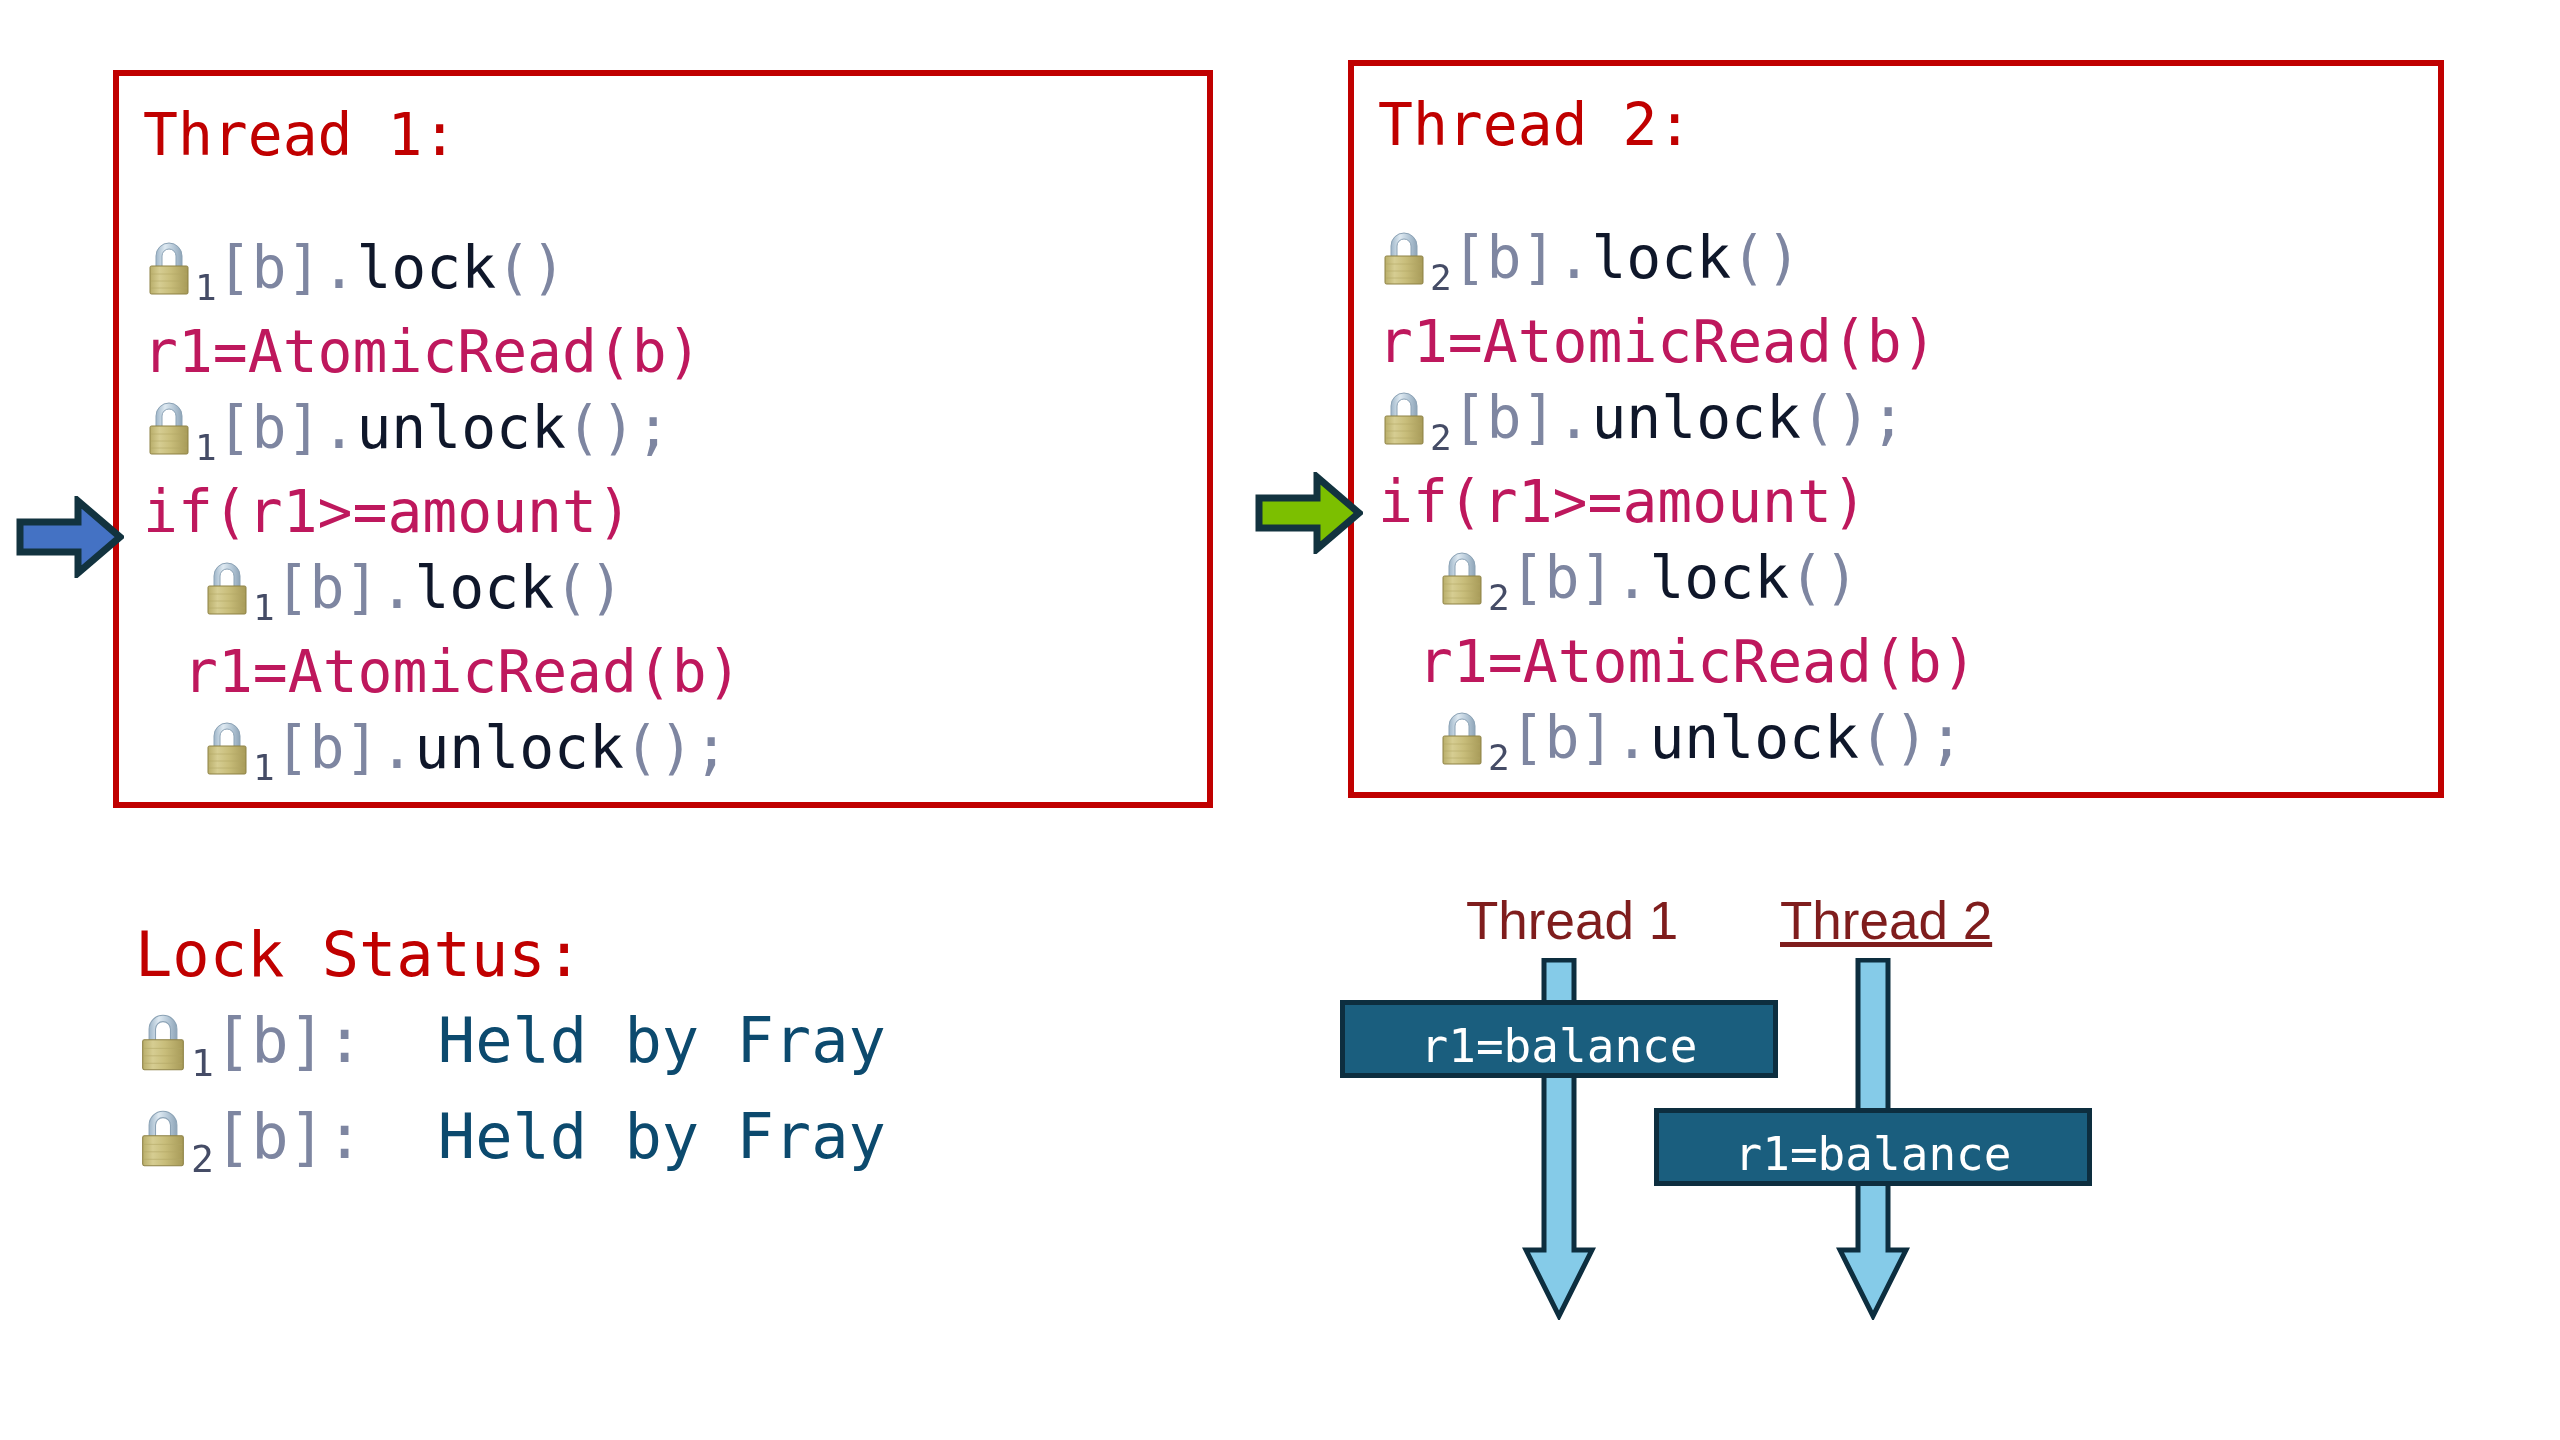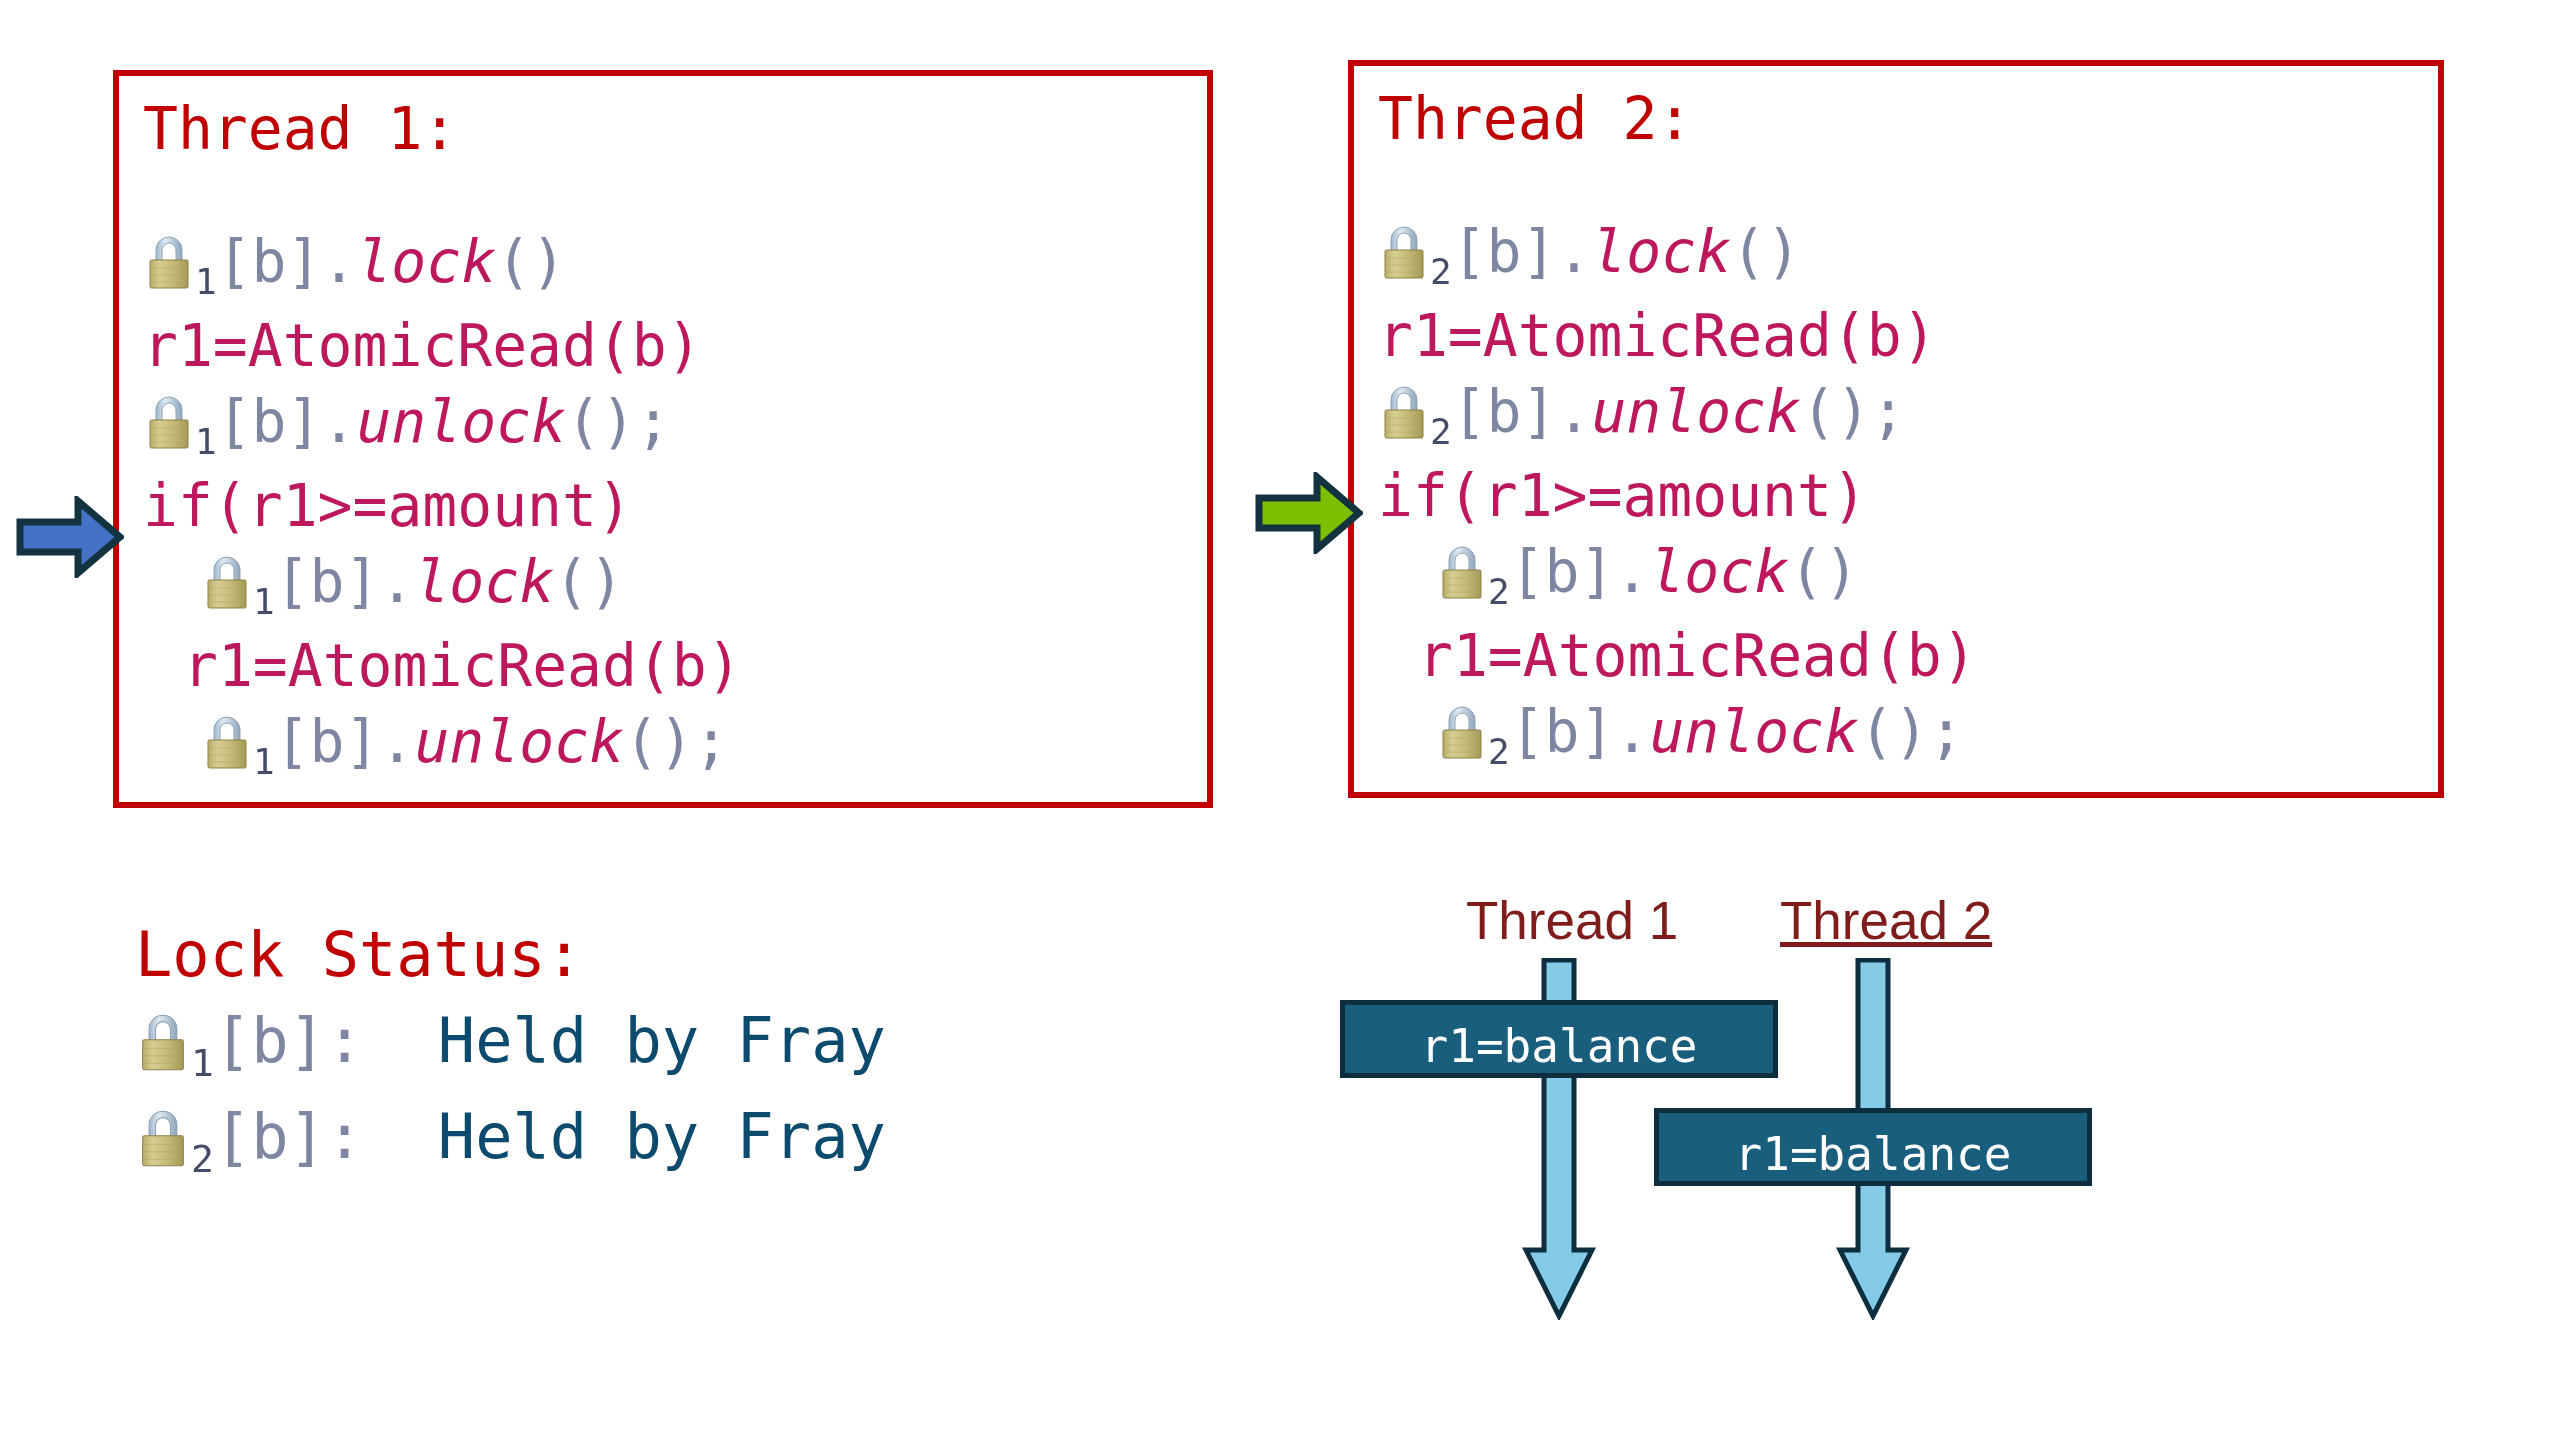--- a/index.html
+++ b/index.html
@@ -19,21 +19,21 @@
   .code-box {
     position: absolute;
     border: 6px solid #C00000;
     background: #ffffff;
     box-sizing: border-box;
   }
   #thread1-box { left: 113px; top: 70px;  width: 1100px; height: 738px; }
   #thread2-box { left: 1348px; top: 60px; width: 1096px; height: 738px; }
 
   .code-inner {
-    padding: 14px 0 0 24px;
+    padding: 20px 0 0 24px;
   }
 
   .code-title {
     color: #C00000;
     font-family: "DejaVu Sans Mono", monospace;
     font-size: 58px;
     line-height: 78px;
     white-space: pre;
   }
   .code-spacer { height: 56px; }
@@ -46,21 +46,21 @@
     color: #000000;
     display: flex;
     align-items: baseline;
   }
   .code-line.indent { padding-left: 58px; }
   .code-line.indent2 { padding-left: 40px; }
 
   .tok-plain  { color: #be185d; }
   .tok-bracket{ color: #7E86A1; }
   .tok-dot    { color: #7E86A1; }
-  .tok-fn     { color: #be185d; font-style: italic; }
+  .tok-fn     { color: #0f172a; }
   .tok-paren  { color: #7E86A1; }
   .tok-semi   { color: #7E86A1; }
   .sub        { font-size: 36px; vertical-align: sub; color: #454C66; position: relative; top: 12px; }
 
   
   .lock {
     display: inline-block;
     width: 52px;
     height: 58px;
     position: relative;

